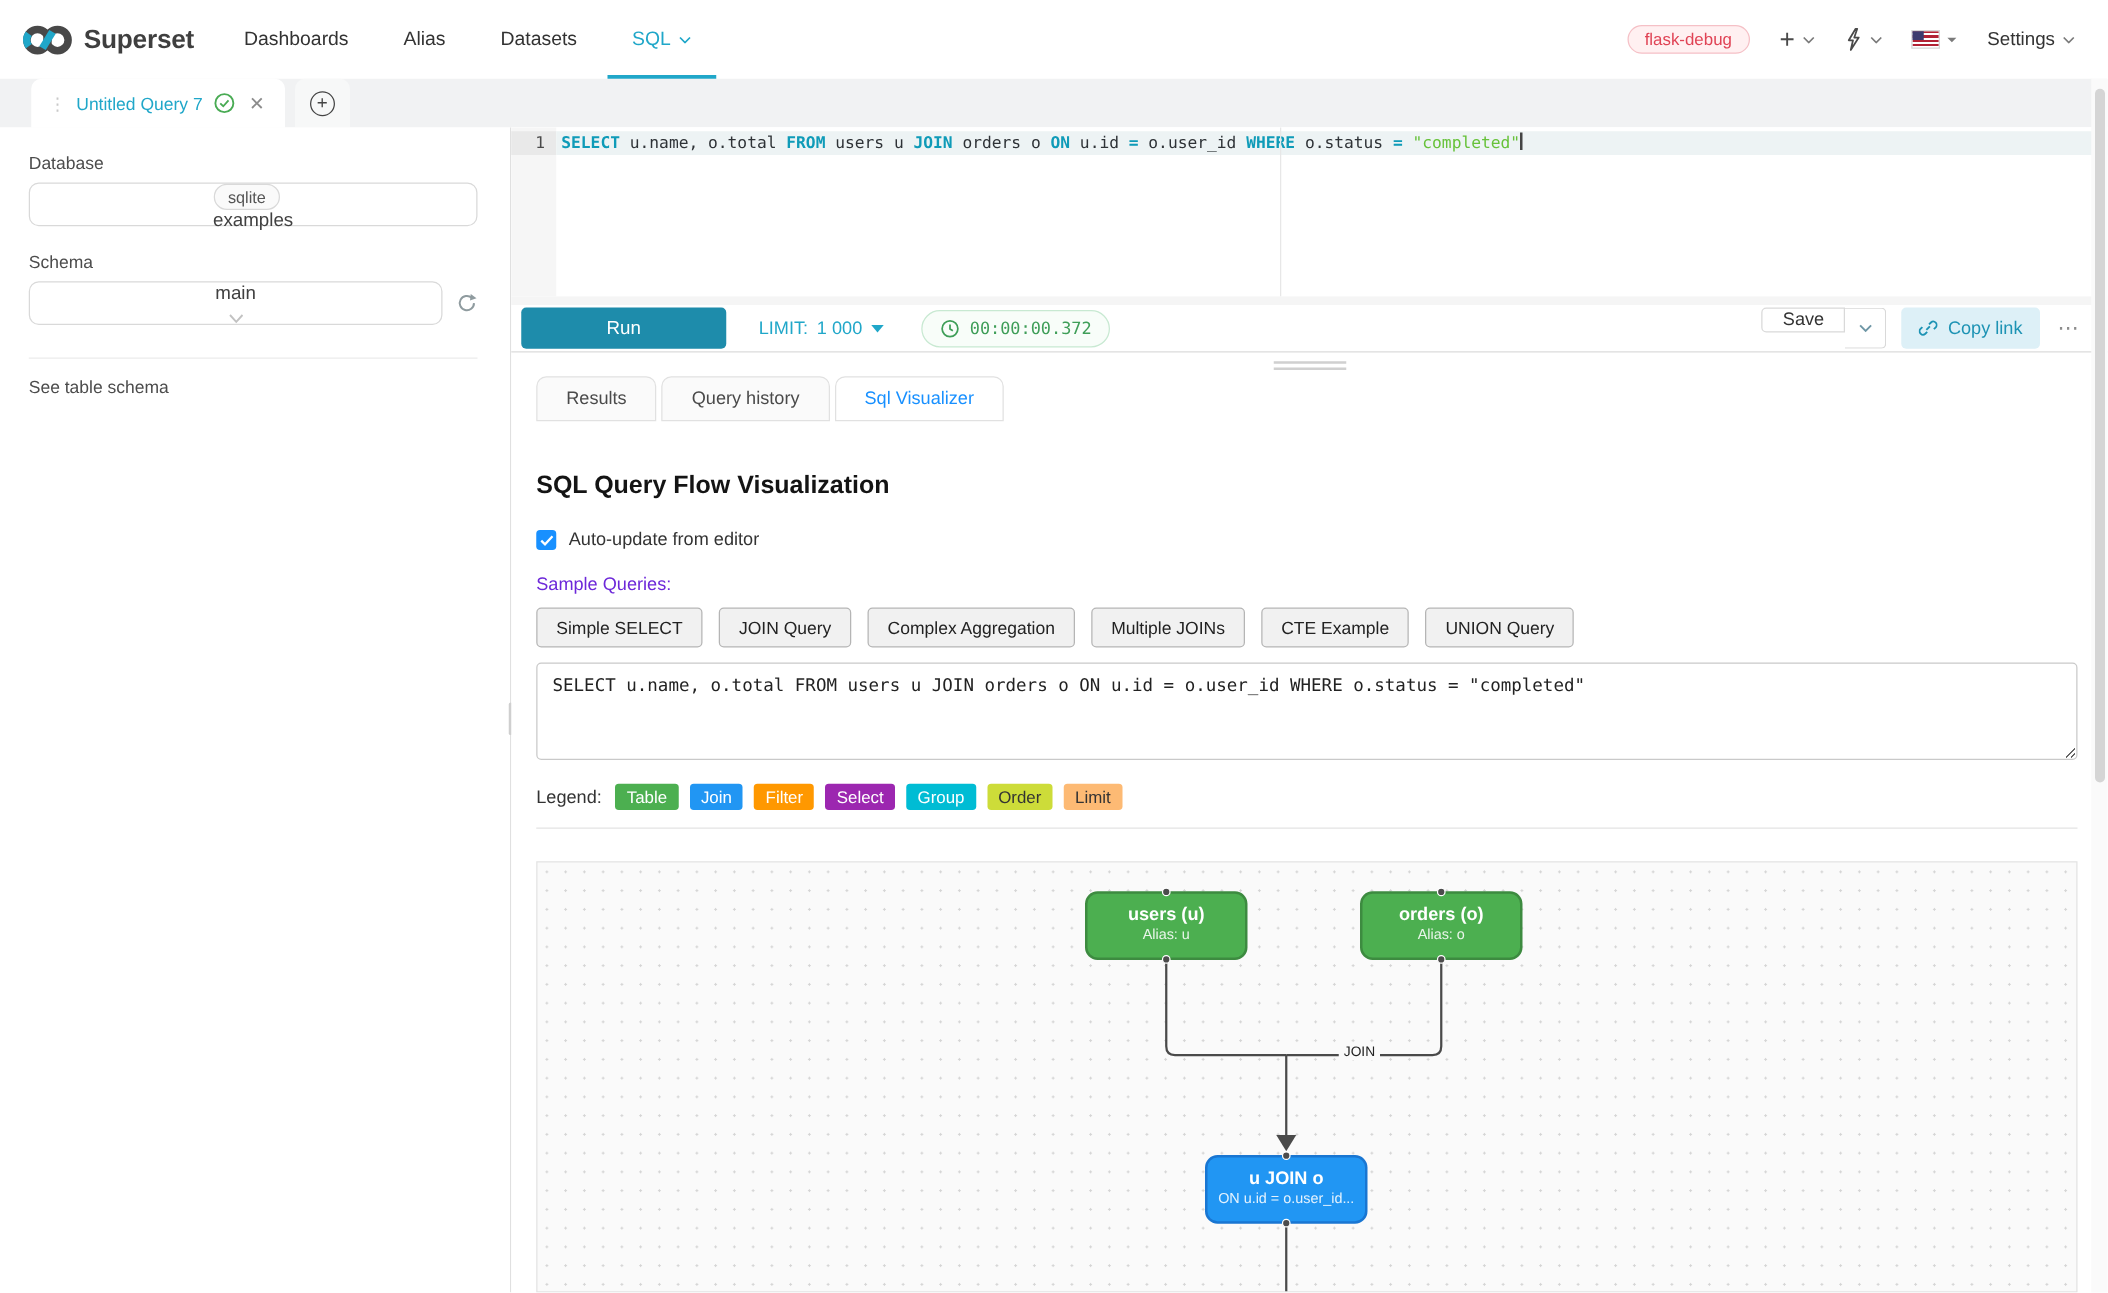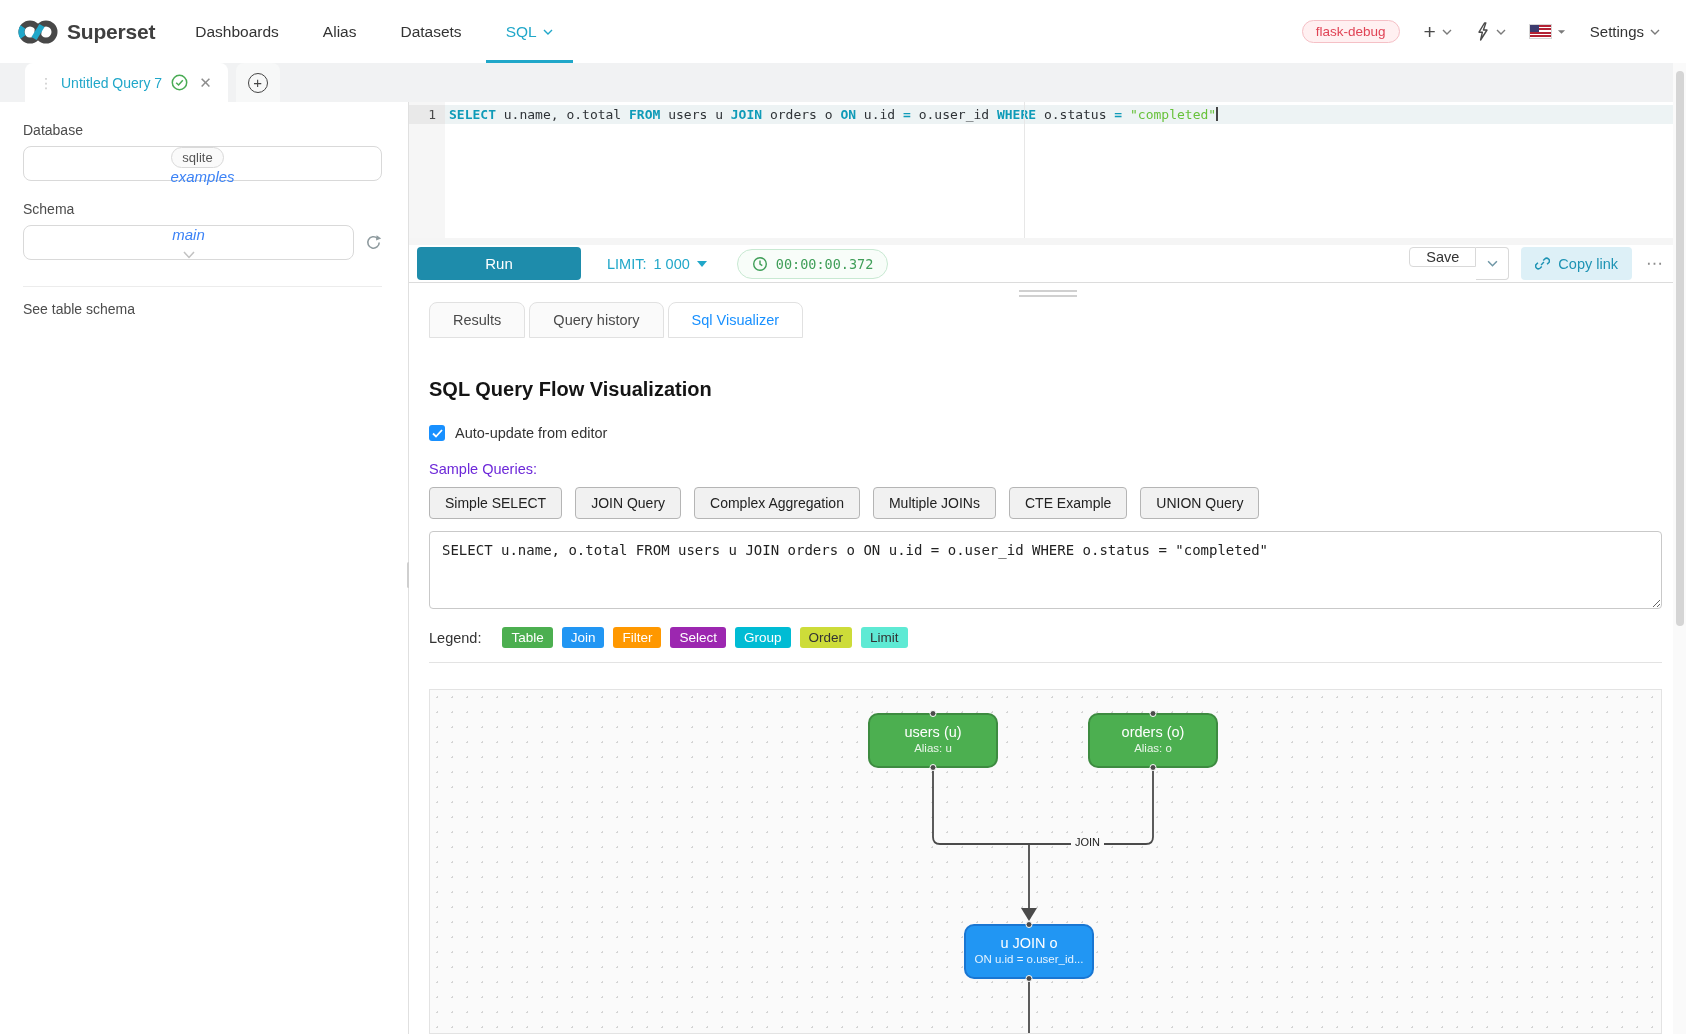--- a/index.html
+++ b/index.html
@@ -42,21 +42,21 @@
     display:flex; align-items:center; justify-content:center; font-size:15px; color:#444; line-height:1; }
 
   
   .main { display:flex; height:932px; }
   .sidebar { width:409px; border-right:1px solid #e0e0e0; background:#fff;
     padding:20px 26px 0 23px; position:relative; flex:none; }
   .field-label { font-size:14px; color:#4c4c4c; margin-bottom:8px; }
   .select { height:35px; border:1px solid #d9d9d9; border-radius:8px; background:#fff;
     display:flex; align-items:center; padding:0 12px; cursor:pointer;flex-direction:column; }
   .select .grow { flex:1; }
-  .select-value { font-size:15px; color:#3b82f6;font-style:italic; }
+  .select-value { font-size:15px; color:#404040; }
   .select-placeholder { font-size:15px; color:#bfbfbf; }
   .engine-pill { font-size:13px; color:#555; background:#fafafa; border:1px solid #d9d9d9;
     border-radius:12px; padding:2px 10px; margin-right:10px; }
   .sidebar-row { display:flex; align-items:center; gap:11px; }
   .sidebar-row .select { flex:1; }
   .sidebar-divider { border-top:1px solid #ececec; margin:26px 0 14px; }
   .mt20 { margin-top:20px; }
   .refresh-btn { cursor:pointer; display:flex; }
   .splitter-handle { position:absolute; right:-2px; top:460px; width:3px; height:26px;
     background:#cfcfcf; border-radius:2px; cursor:col-resize; }
@@ -118,34 +118,34 @@
   .checkbox { width:16px; height:16px; background:#1890ff; border-radius:3px;
     display:flex; align-items:center; justify-content:center; }
   .check-label { font-size:14.5px; color:#333; }
   .samples-label { margin-top:20px; font-size:14.5px; color:#6d28d9; }
   .samples-row { margin-top:10px; display:flex; gap:13px; }
   .sample-btn { padding:7px 15px; background:#f1f1f1; border:1px solid #b5b5b5;
     border-radius:4px; font-size:14px; color:#222; font-family:inherit; cursor:pointer; }
   .query-box { margin-top:12px; width:100%; height:78px; border:1px solid #c9c9c9;
     border-radius:4px; padding:10px 12px; font-family:"DejaVu Sans Mono", monospace;
     font-size:14px; color:#222; resize:vertical; }
-  .legend-row { margin-top:14px; display:flex; align-items:center; gap:19px; }
+  .legend-row { margin-top:14px; display:flex; align-items:center; gap:9px; }
   .legend-label { font-size:14.5px; color:#333; margin-right:2px; }
   .legend-badge { padding:3px 9px; border-radius:3px; font-size:13.5px; }
   .viz-hr { border-top:1px solid #e3e3e3; margin-top:14px; }
 
   
   .flow { margin-top:26px; height:345px; position:relative; background:#fafafa;
     border:1px solid #e3e3e3; overflow:hidden; cursor:grab;
     background-image:radial-gradient(circle,#d4d4d4 1px, transparent 1px);
     background-size:15px 15px; }
   .flow-edges { position:absolute; inset:0; }
   .flow-node { position:absolute; width:130px; height:55px; border:2px solid;
     border-radius:10px; text-align:center; padding-top:9px; cursor:pointer; }
-  .node-title { color:#fff; font-size:14.5px; font-weight:400; }
+  .node-title { color:#fff; font-size:14.5px; font-weight:700; }
   .node-sub { color:rgba(255,255,255,0.88); font-size:11.5px; margin-top:2px; }
   .handle { position:absolute; left:50%; transform:translateX(-50%); width:7px; height:7px;
     background:#4c4c4c; border:1.5px solid #fff; border-radius:50%; }
   .handle.top { top:-5px; } .handle.bottom { bottom:-5px; }
   .edge-label { position:absolute; left:641px; top:146px; background:#fafafa;
     padding:0 4px; font-size:11px; color:#222; }
 
   
   .scrollbar { position:absolute; right:0; top:63px; bottom:0; width:13px; background:#fafafa; }
   .scroll-thumb { position:absolute; top:8px; left:2.5px; width:8px; height:555px;
@@ -351,21 +351,21 @@
 
       <div class="legend-row">
         <span class="legend-label">Legend:</span>
         <span id="legend-badges" style="display:flex;gap:9px;">
             <span class="legend-badge" style="background: rgb(76, 175, 80); color: rgb(255, 255, 255);">Table</span>
             <span class="legend-badge" style="background: rgb(33, 150, 243); color: rgb(255, 255, 255);">Join</span>
             <span class="legend-badge" style="background: rgb(255, 152, 0); color: rgb(255, 255, 255);">Filter</span>
             <span class="legend-badge" style="background: rgb(156, 39, 176); color: rgb(255, 255, 255);">Select</span>
             <span class="legend-badge" style="background: rgb(0, 188, 212); color: rgb(255, 255, 255);">Group</span>
             <span class="legend-badge" style="background: rgb(205, 220, 57); color: rgb(51, 51, 51);">Order</span>
-            <span class="legend-badge" style="background: #5eead4; color: rgb(51, 51, 51);">Limit</span>
+            <span class="legend-badge" style="background: #fdba74; color: rgb(51, 51, 51);">Limit</span>
           </span>
       </div>
 
       <div class="viz-hr"></div>
 
       
       <div class="flow">
         <svg class="flow-edges" width="1230" height="345">
           <path d="M503 80 L503 147 Q503 154 510 154 L599 154" fill="none" stroke="#4a4a4a" stroke-width="1.8"></path>
           <path d="M723 80 L723 147 Q723 154 716 154 L599 154" fill="none" stroke="#4a4a4a" stroke-width="1.8"></path>

